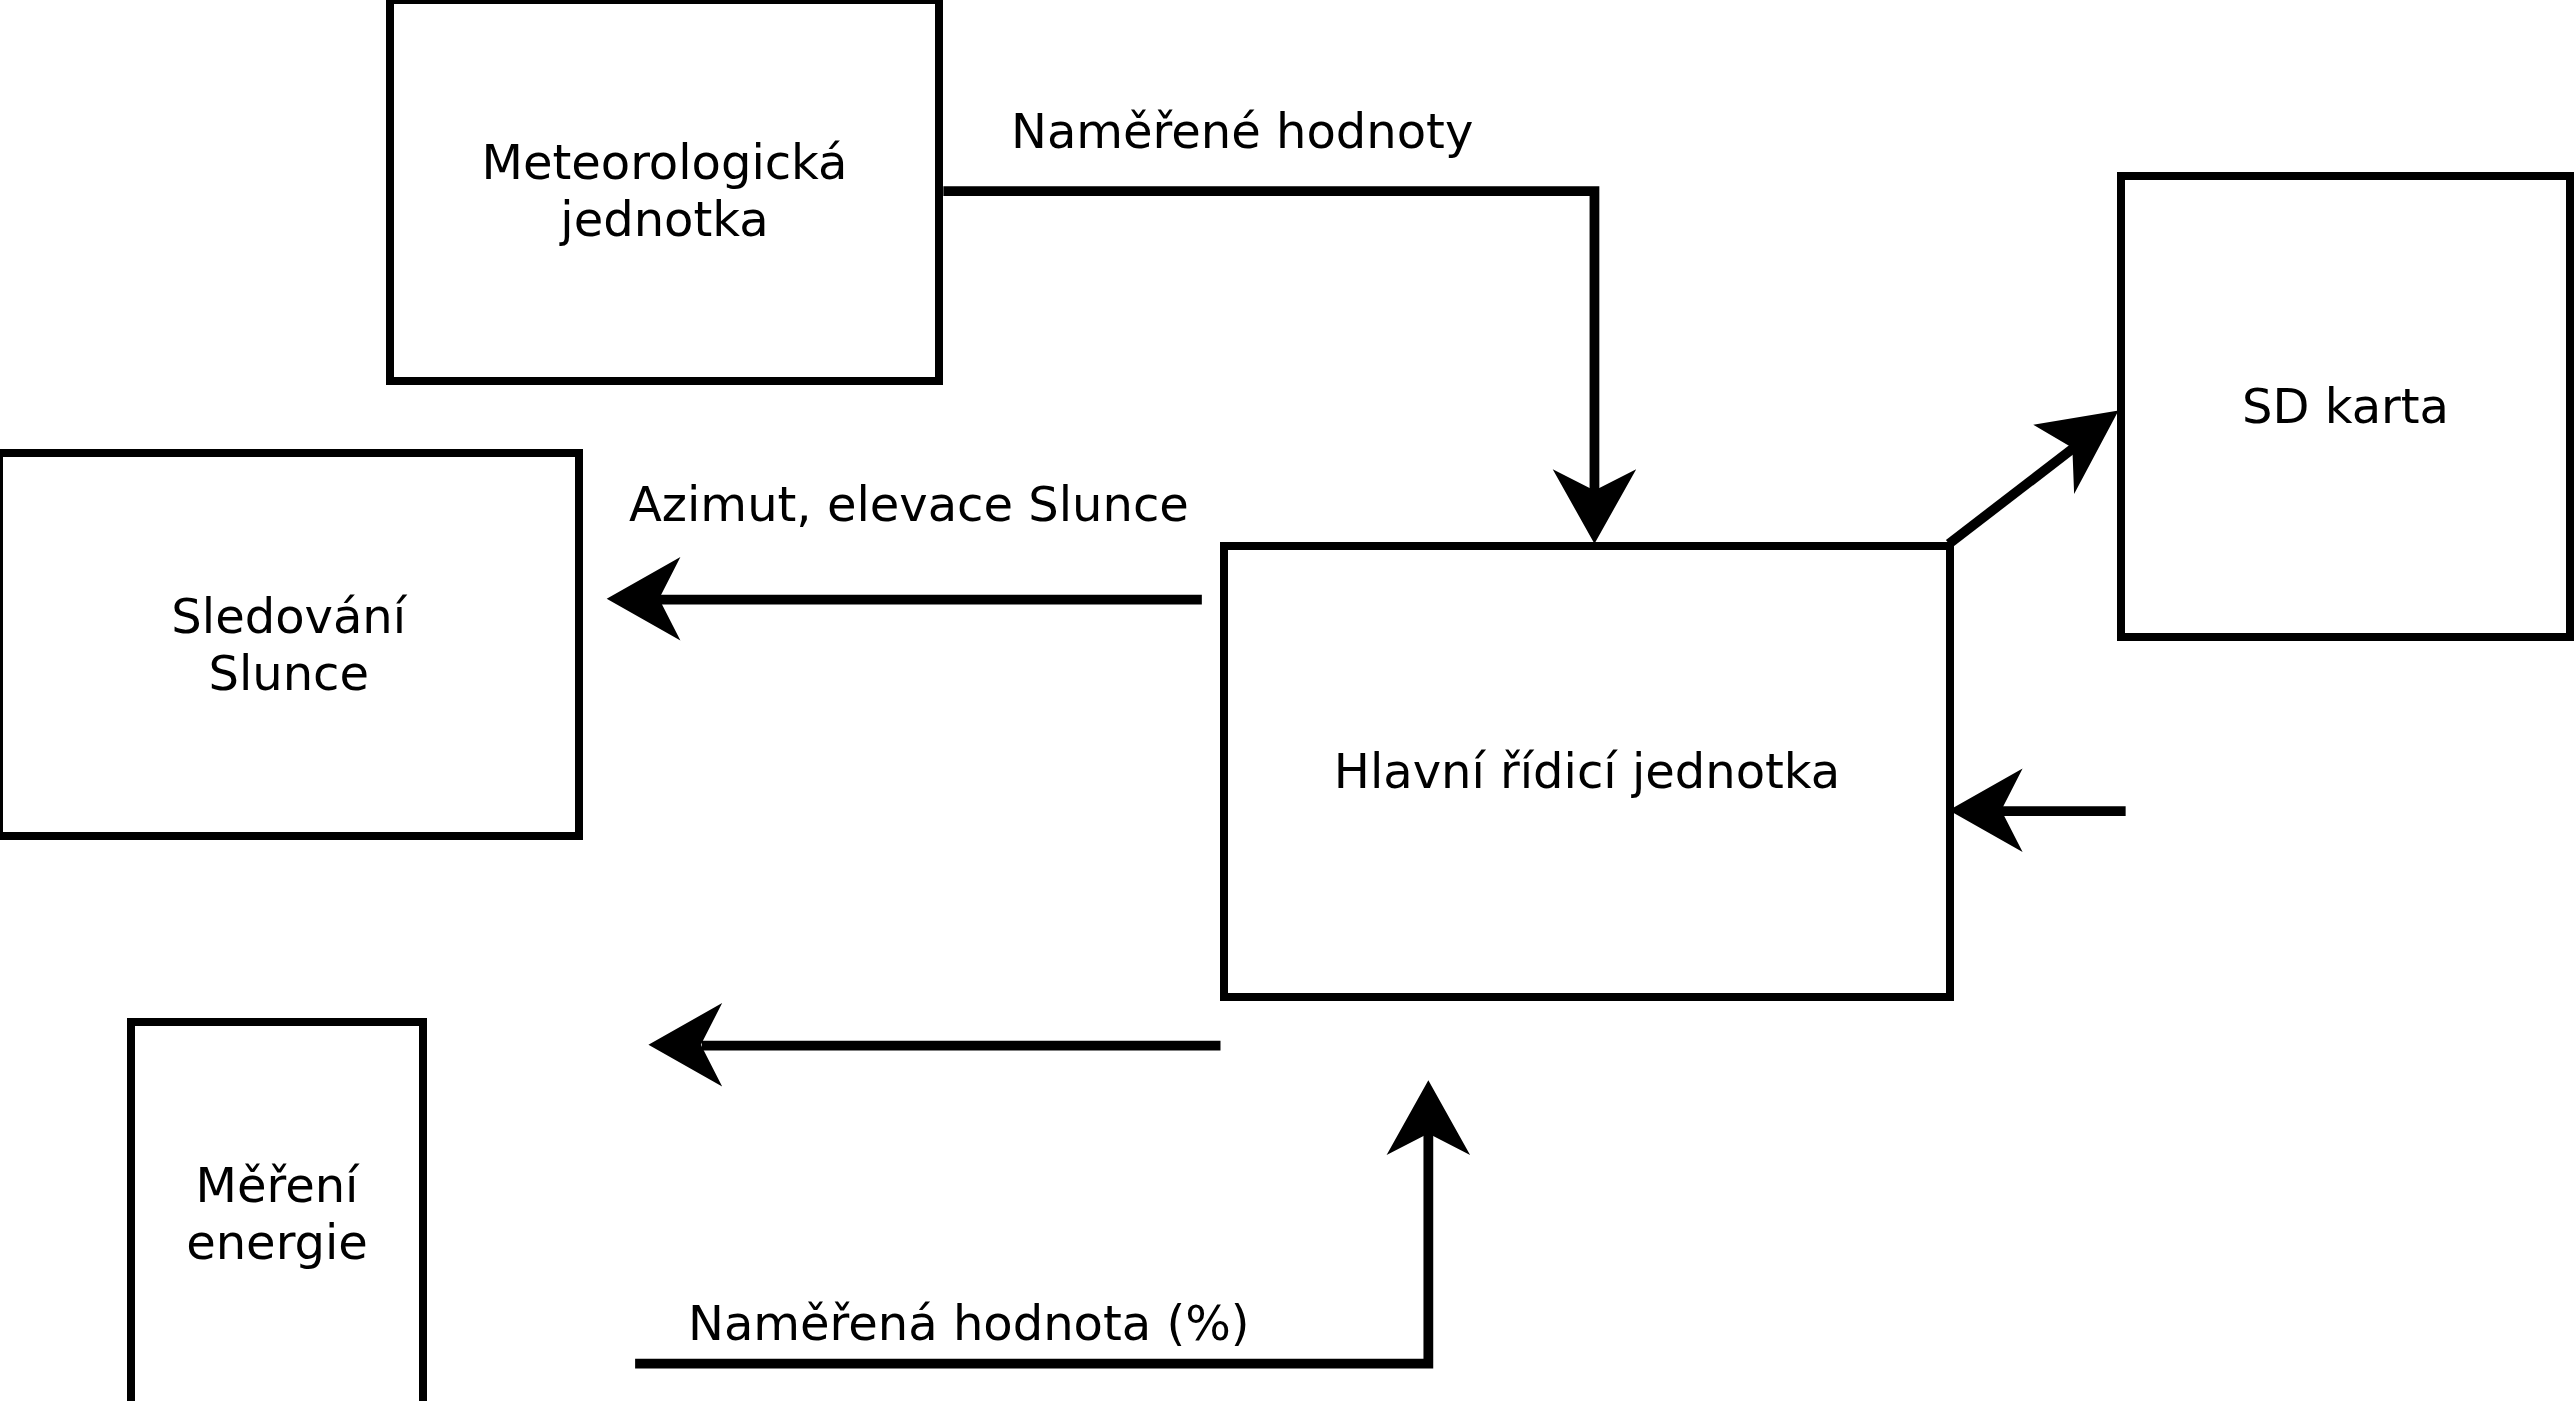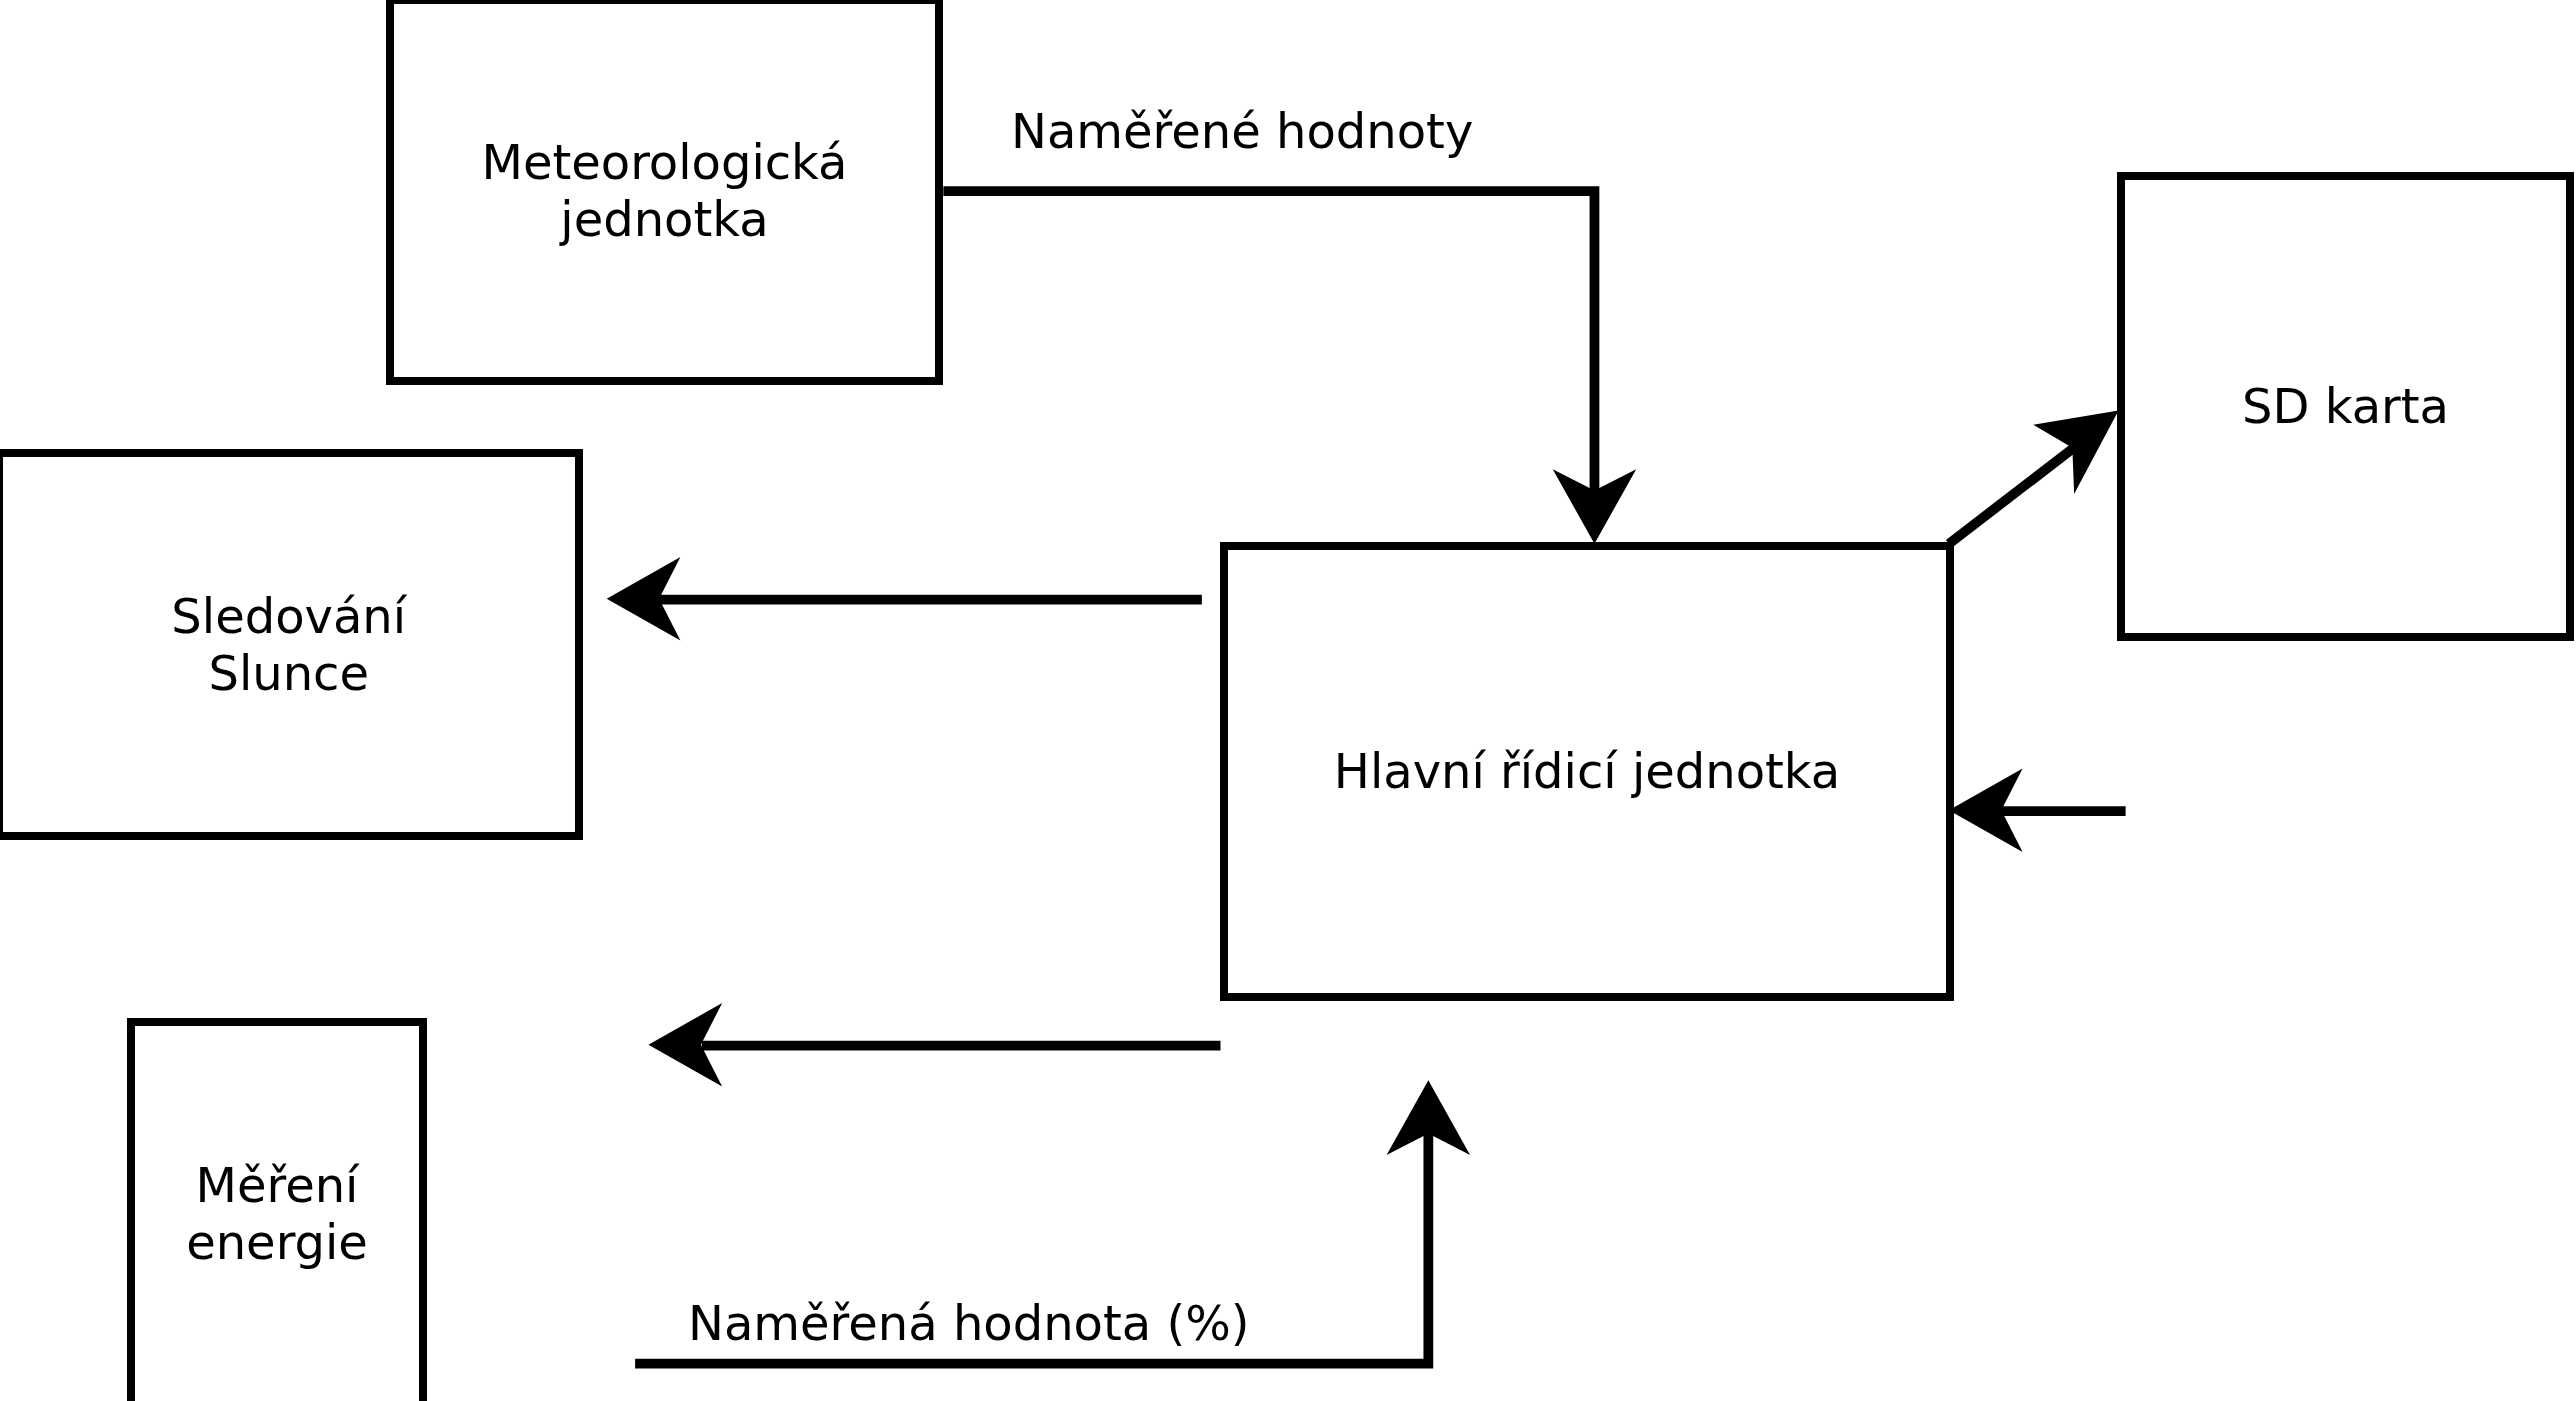--- a/index.html
+++ b/index.html
@@ -125,18 +125,19 @@
     <span class="node-label">Hlavní řídicí jednotka</span>
   </div>
 
   <div class="node-box" id="node-sdcard">
     <span class="node-label">SD karta</span>
   </div>
 
 
   <div class="edge-label" id="label-measured-values">Naměřené hodnoty</div>
 
+  <div class="edge-label" id="label-azimuth-elevation">Azimut, elevace Slunce</div>
 
 
   <div class="edge-label" id="label-measured-percent">Naměřená hodnota (%)</div>
 
 </div>
 
 
 </body></html>

